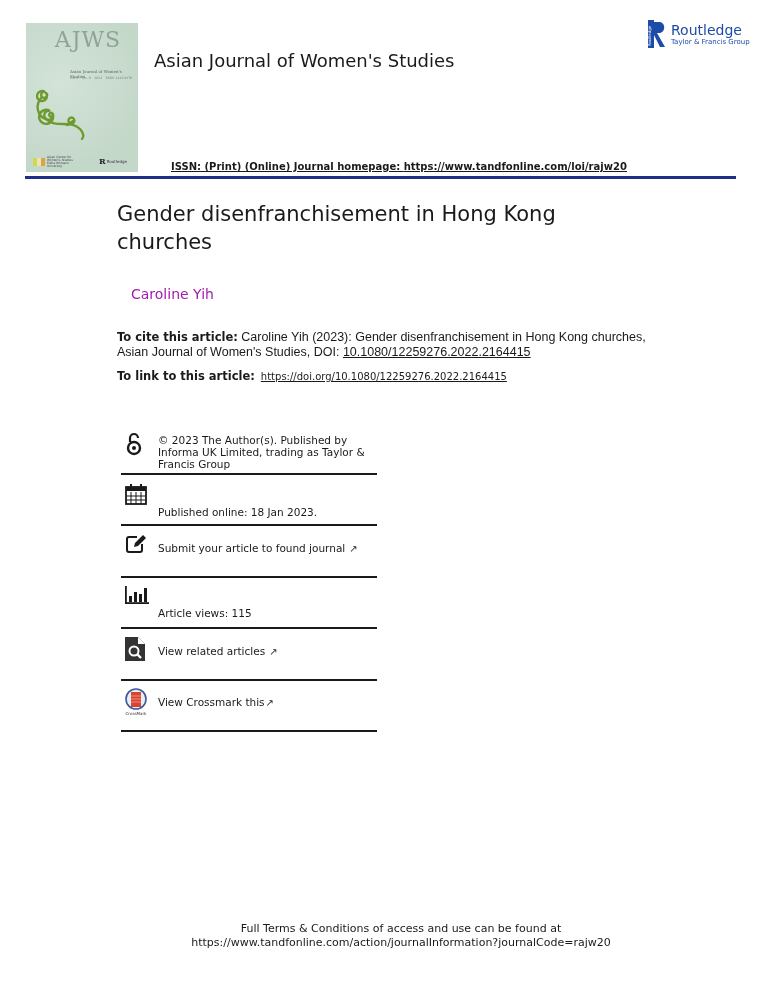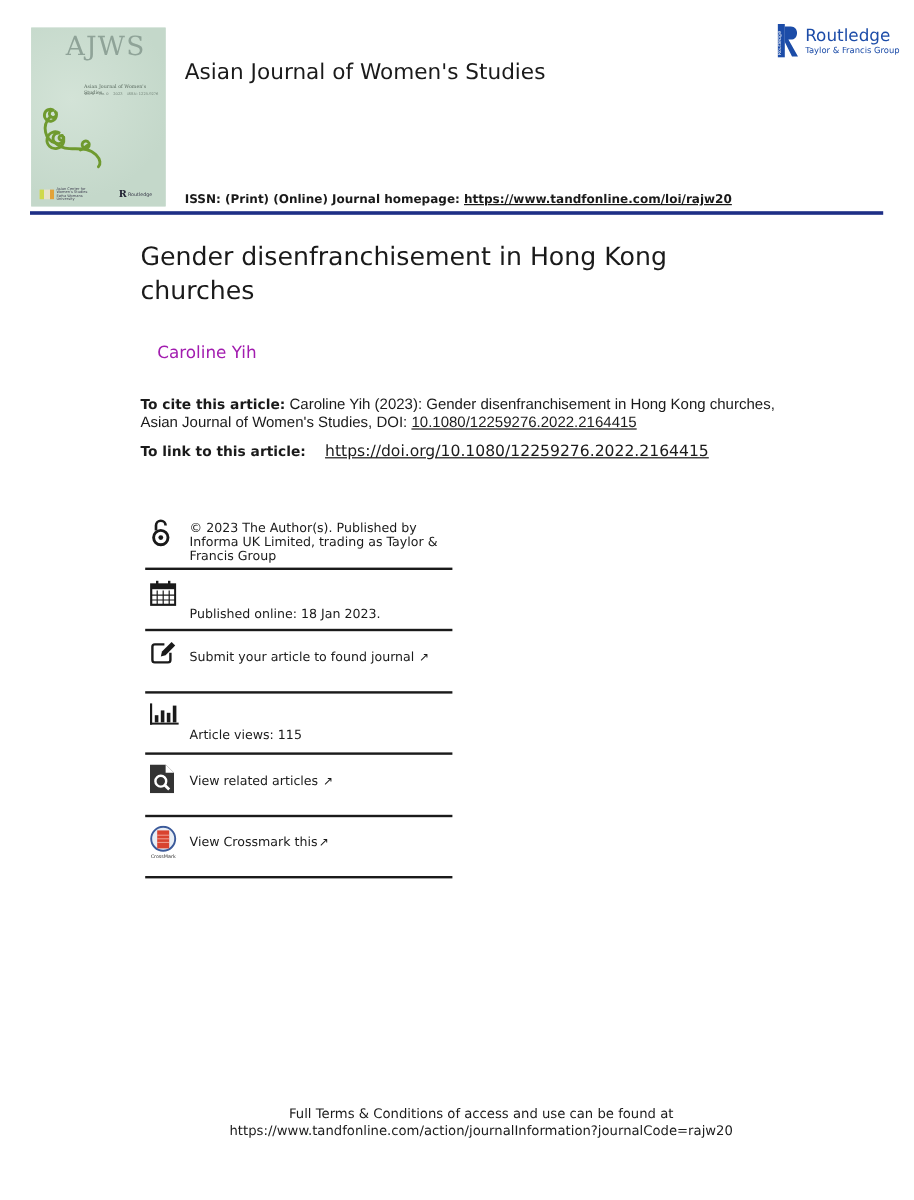--- a/index.html
+++ b/index.html
@@ -46,21 +46,21 @@
       left: 648px; top: 20px; display: flex; align-items: center; gap: 4px;
     }
     .routledge .logo-r {
       width: 19px; height: 28px; position: relative;
     }
     .routledge .brand { display: flex; flex-direction: column; line-height: 1; }
     .routledge .brand .name { font-size: 14px; color: #1c4ca8; }
     .routledge .brand .sub { font-size: 7px; color: #1c4ca8; margin-top: 2px; }
 
     .issn-line {
-      left: 154px; top: 161px; font-size: 10px; font-weight: bold; color: #1a1a1a;
+      left: 171px; top: 161px; font-size: 10px; font-weight: bold; color: #1a1a1a; text-decoration: underline;
     }
     .issn-line .url { text-decoration: underline; }
 
     .blue-rule {
       left: 25px; top: 176px; width: 711px; height: 3px; background: #1e2f86;
     }
 
     
     .article-title {
       left: 117px; top: 200px; width: 470px; font-size: 21px; line-height: 28px; color: #1a1a1a;
@@ -71,21 +71,21 @@
     .cite {
       left: 117px; top: 330px; width: 540px; font-family: "Liberation Sans", sans-serif;
       font-size: 12.5px; line-height: 15px; color: #1a1a1a;
     }
     .cite .lab { font-family: "DejaVu Sans", sans-serif; font-weight: bold; font-size: 11.5px; }
     .cite .doi { text-decoration: underline; }
     .link-line {
       left: 117px; top: 369px; font-size: 11.5px; color: #1a1a1a;
     }
     .link-line .lab { font-weight: bold; }
-    .link-line .url { text-decoration: underline; margin-left: 16px; font-size: 13px; }
+    .link-line .url { text-decoration: underline; margin-left: 6px; font-size: 10px; }
 
     
     .info-row {
       position: absolute; left: 121px; width: 256px;
     }
     .info-row .icon { position: absolute; left: 4px; }
     .info-row .label {
       position: absolute; left: 37px; font-size: 10.5px; line-height: 12px; color: #1a1a1a;
     }
     .info-row .ext { font-size: 10px; margin-left: 4px; }

